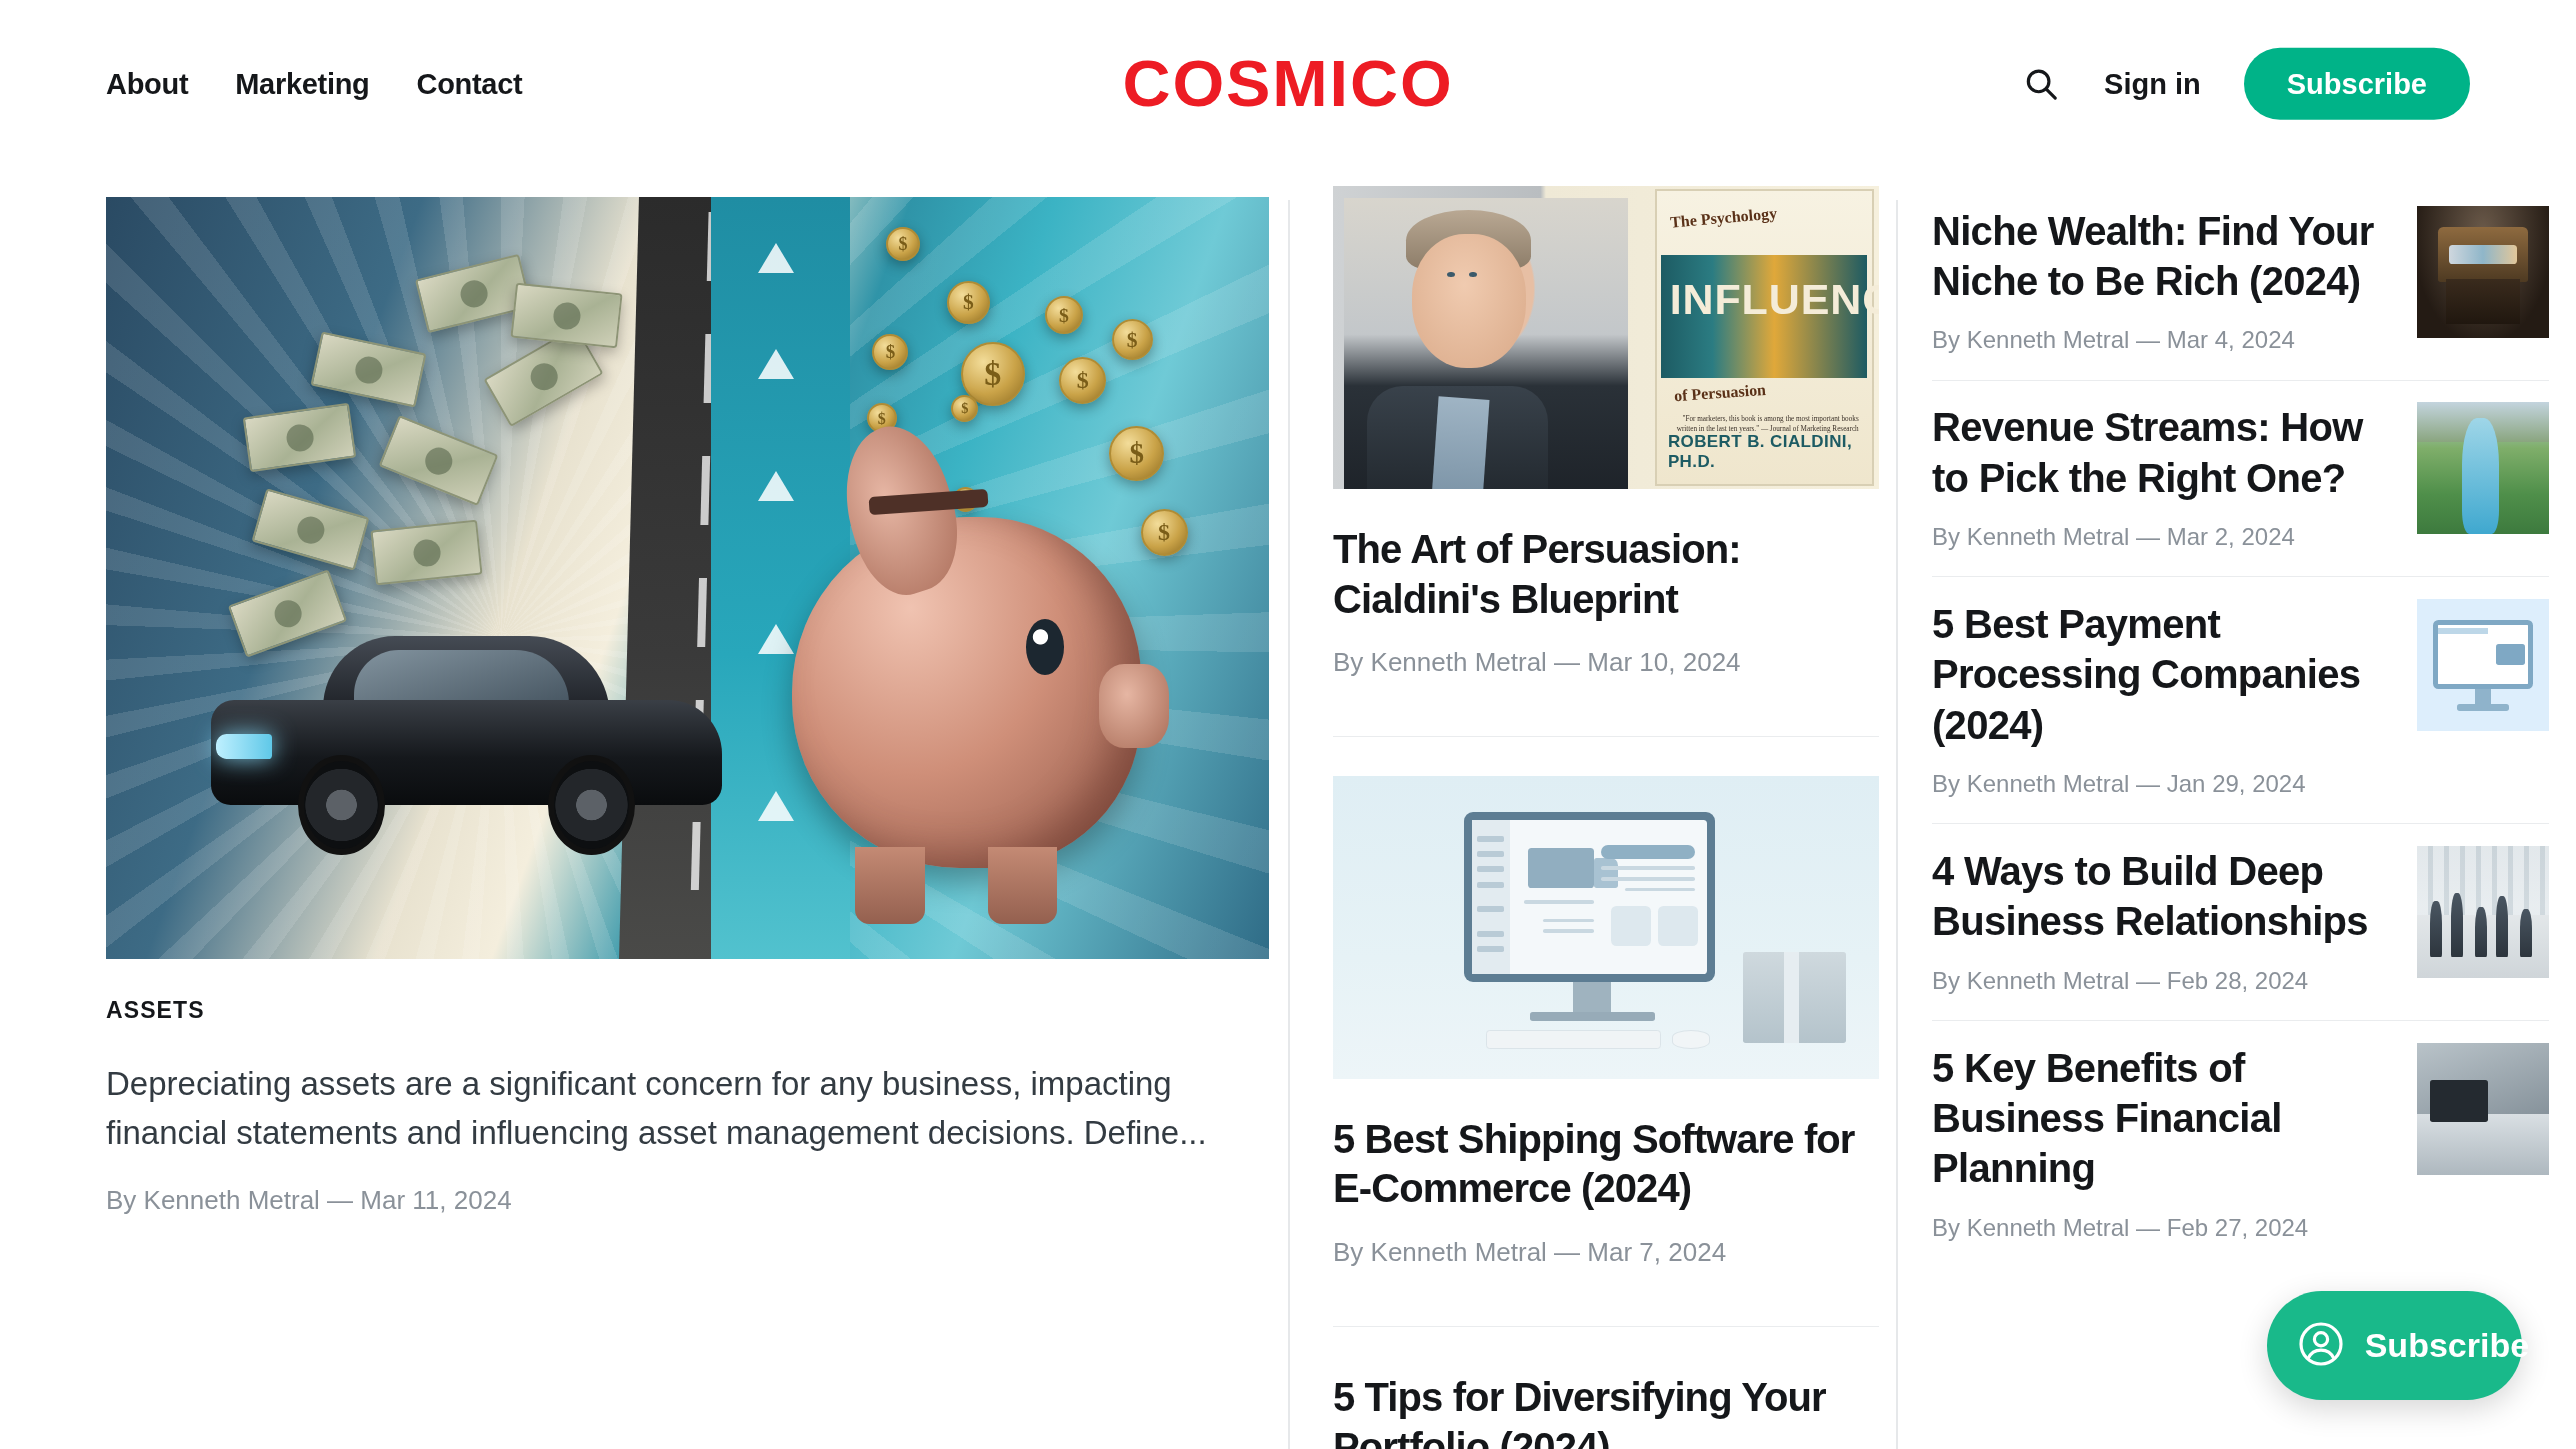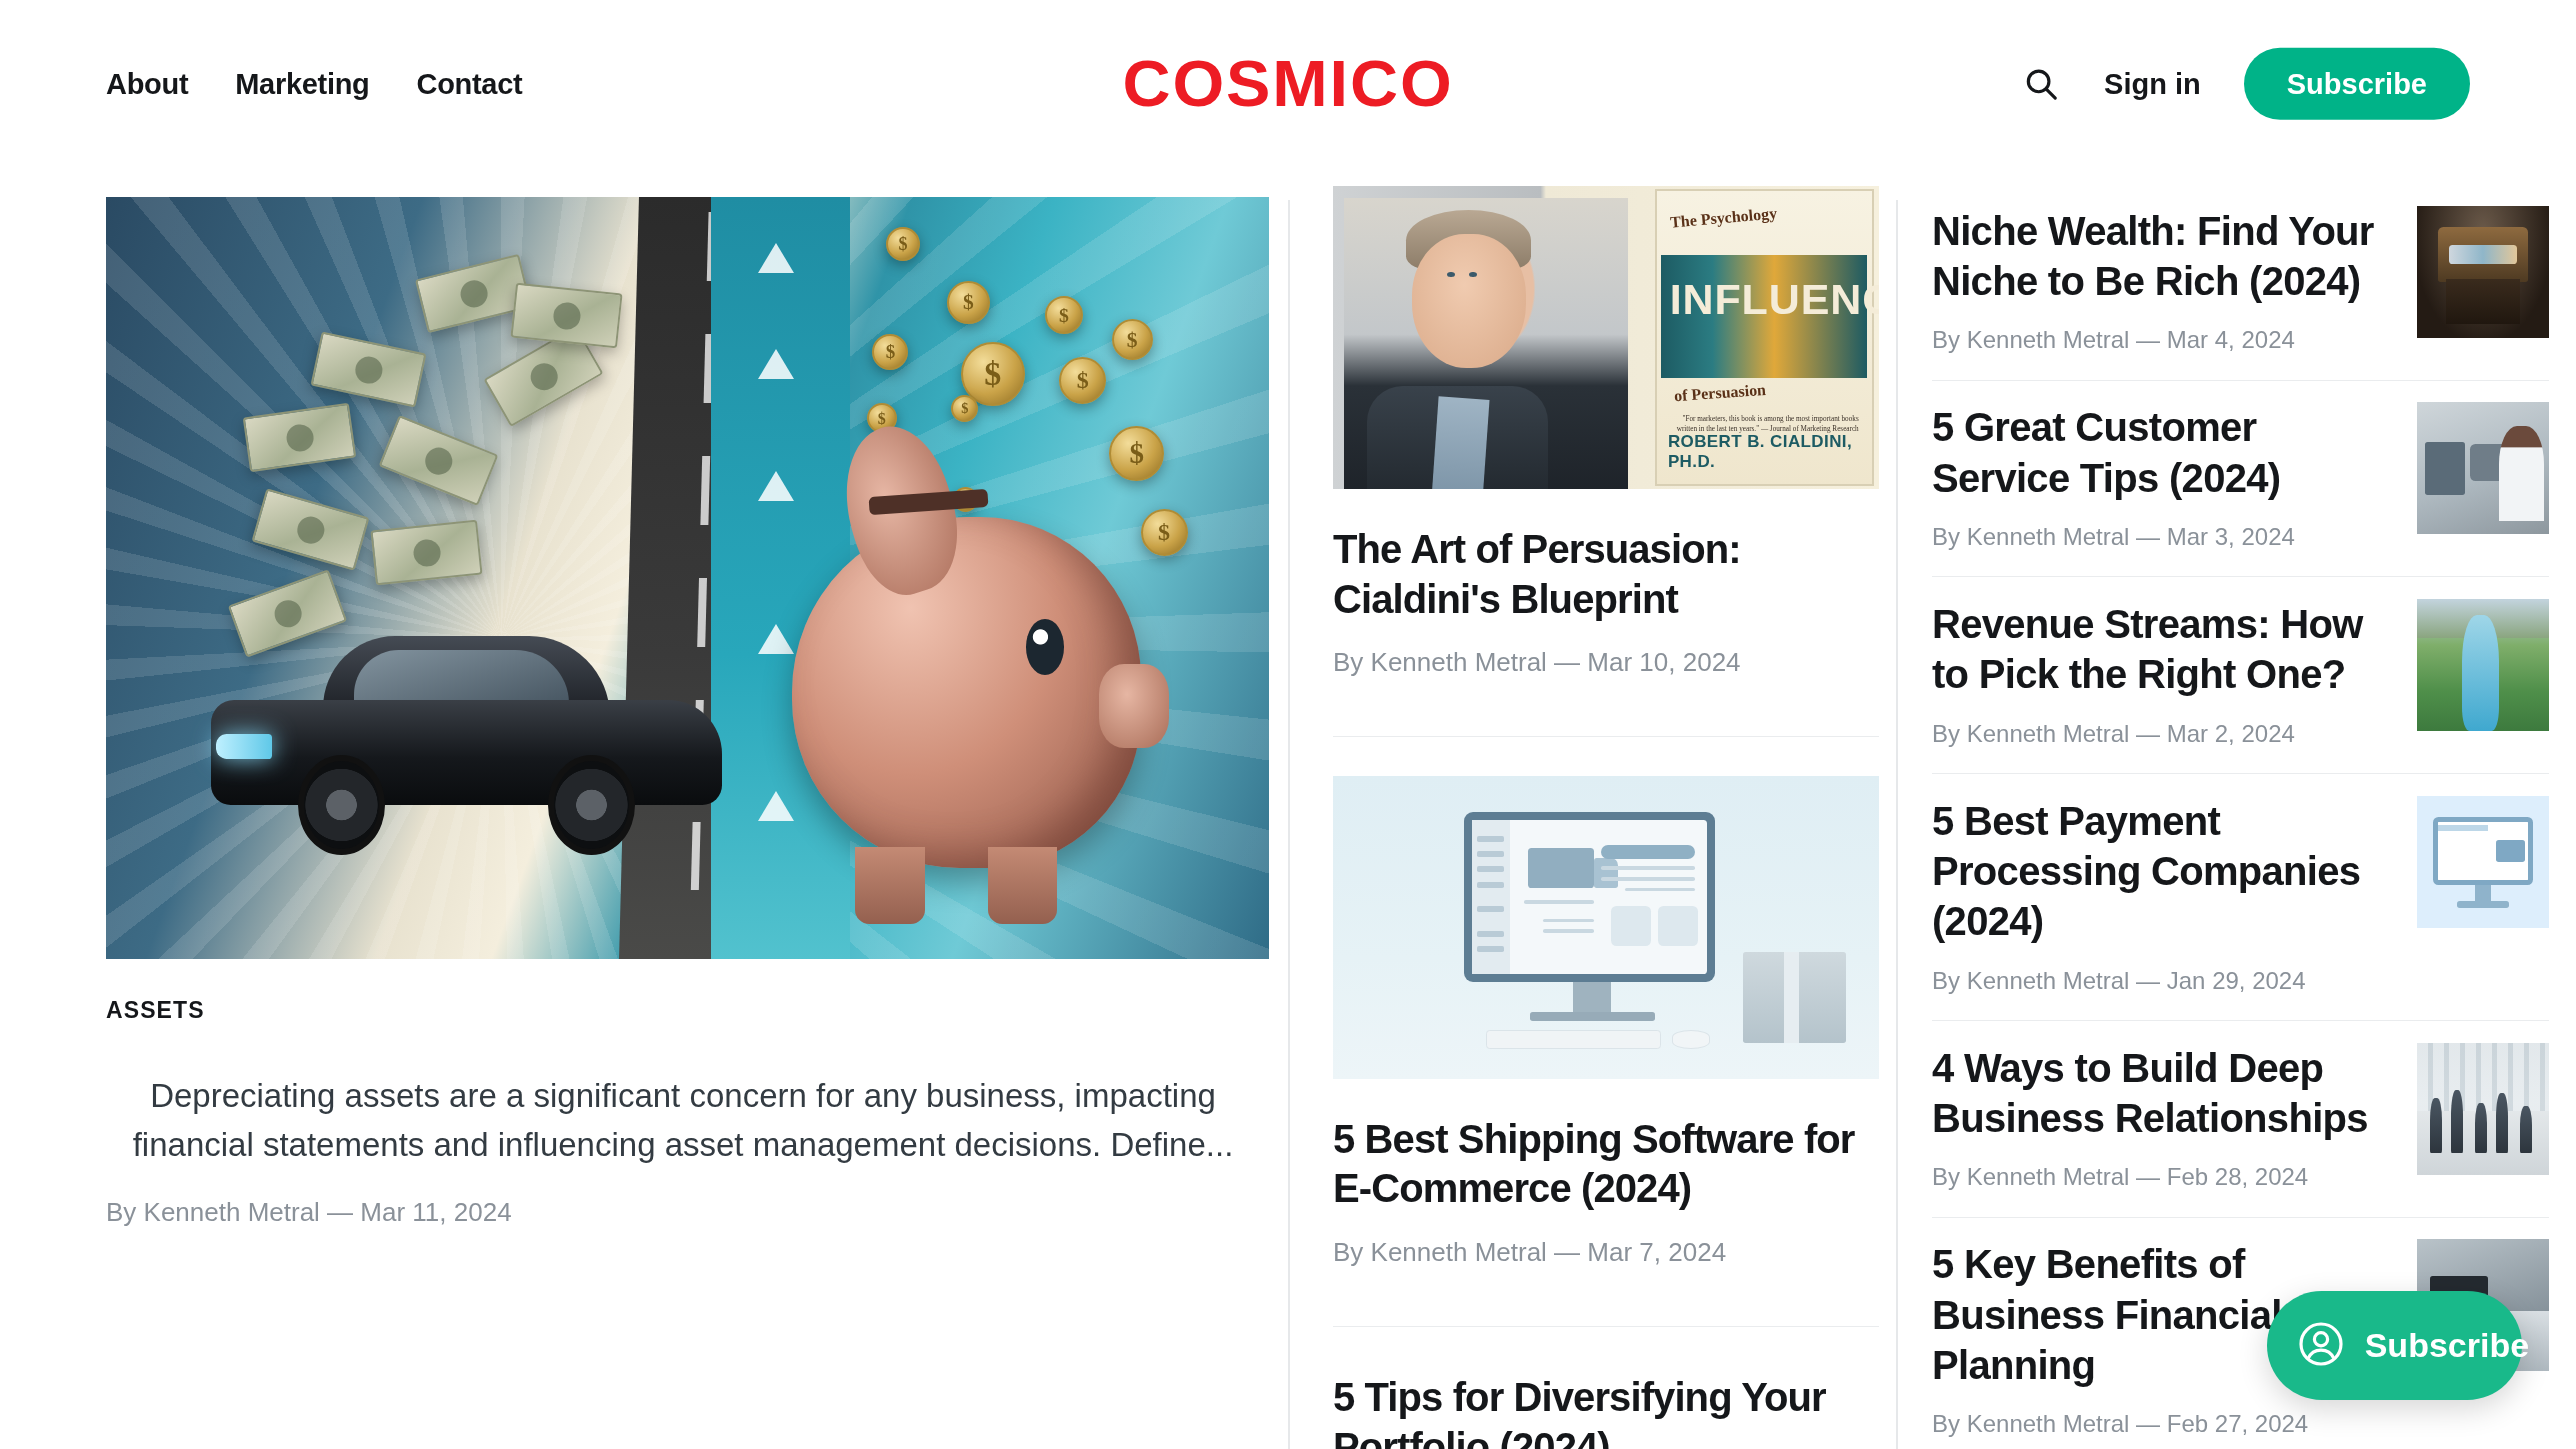--- a/index.html
+++ b/index.html
@@ -188,24 +188,23 @@
     font-size: 23px; font-weight: 700; letter-spacing: 1.1px;
     color: #15171a; text-transform: uppercase; cursor: pointer;
   }
   .feature-title {
     margin-top: 27px;
     font-size: 77px; line-height: 1.1; font-weight: 800;
     color: #15171a; letter-spacing: -2px; cursor: pointer;
     max-width: 1154px;
   }
   .feature-excerpt {
-    margin-top: 48px;
+    margin-top: 36px;
     font-size: 33px; line-height: 1.48; color: #333b42;
     max-width: 1154px;
-    text-align: center;
   }
   .feature-meta {
     margin-top: 27px; font-size: 26px; color: #8a9199;
   }
 
   
   .mid-col {
     position: absolute; left: 1333px; top: 18px;
     width: 546px; height: 1263px;
     overflow: hidden;
@@ -551,31 +550,20 @@
         <h3 class="side-title">Niche Wealth: Find Your Niche to Be Rich (2024)</h3>
         <div class="side-meta">By Kenneth Metral — Mar 4, 2024</div>
       </div>
       <div class="side-thumb t-treasure">
         <div class="chest"></div>
           <div class="gems"></div>
           <div class="legs"></div>
       </div>
     </article>
 
-    <article class="side-item">
-      <div class="side-text">
-        <h3 class="side-title">5 Great Customer Service Tips (2024)</h3>
-        <div class="side-meta">By Kenneth Metral — Mar 3, 2024</div>
-      </div>
-      <div class="side-thumb t-support">
-        <div class="mon"></div>
-          <div class="sofa"></div>
-          <div class="person"></div>
-      </div>
-    </article>
 
     <article class="side-item">
       <div class="side-text">
         <h3 class="side-title">Revenue Streams: How to Pick the Right One?</h3>
         <div class="side-meta">By Kenneth Metral — Mar 2, 2024</div>
       </div>
       <div class="side-thumb t-river">
         <div class="mtn"></div>
           <div class="water"></div>
       </div>

